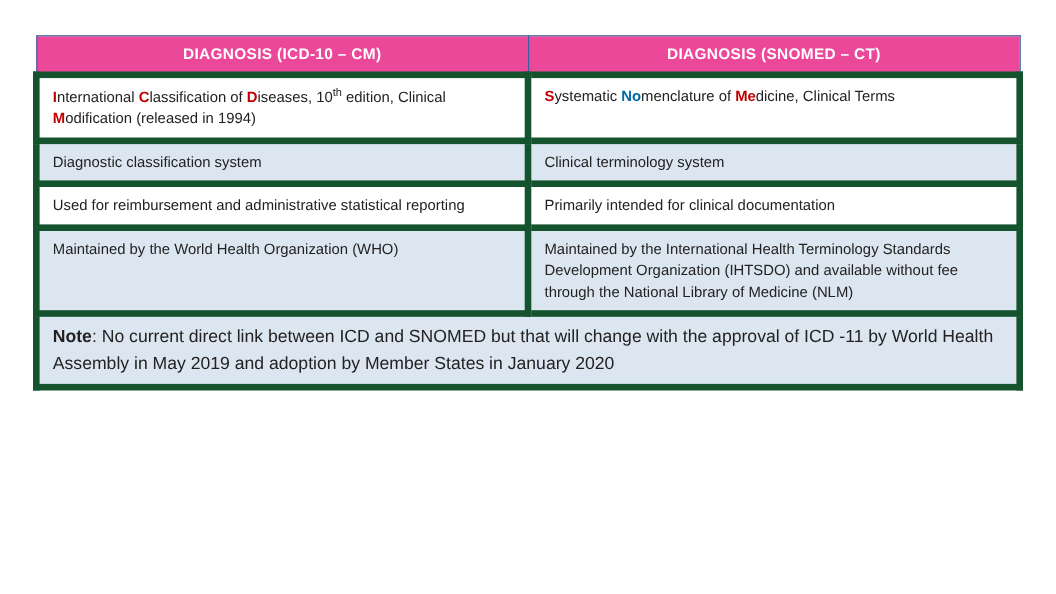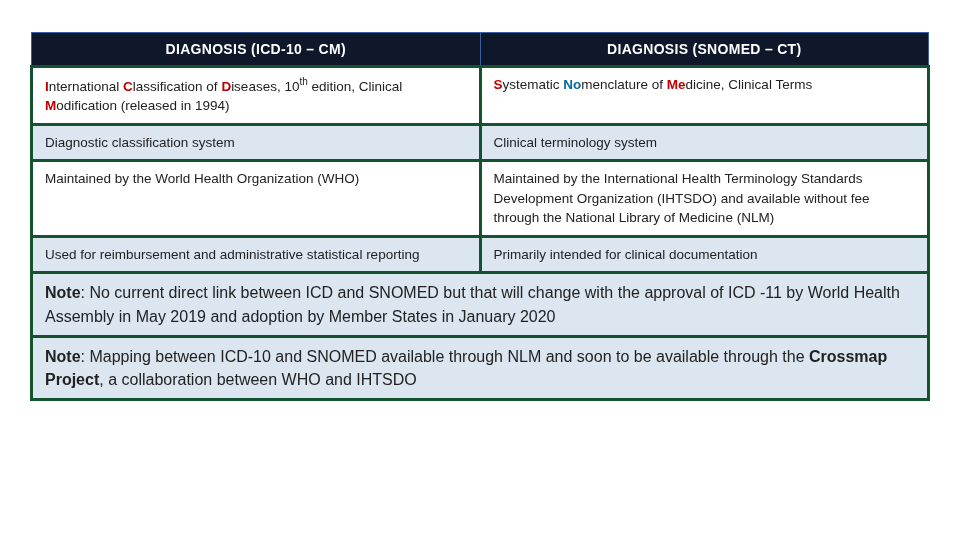--- a/index.html
+++ b/index.html
@@ -21,32 +21,32 @@
       margin-bottom: 14px;
       letter-spacing: 0.5px;
     }
     table {
       width: 100%;
       border-collapse: collapse;
       font-size: 13.5px;
       color: #222;
     }
     thead tr th {
-      background: #0f172a;
+      background: #ec4899;
       color: #fff;
       font-weight: bold;
       font-size: 14px;
       padding: 8px 12px;
       text-align: center;
       border: 1px solid #3a5fa0;
       letter-spacing: 0.3px;
     }
     tbody tr td {
       padding: 7px 12px;
-      border: 3px solid #14532d;
+      border: 6px solid #14532d;
       vertical-align: top;
       line-height: 1.45;
     }
     tbody tr:nth-child(odd) td {
       background: #fff;
     }
     tbody tr:nth-child(even) td {
       background: #dce6f1;
     }
     .note-row td {
@@ -75,27 +75,24 @@
   <tbody id="table-body">
   <tr>
         <td><span class="red bold">I</span>nternational <span class="red bold">C</span>lassification of <span class="red bold">D</span>iseases, 10<sup>th</sup> edition, Clinical <span class="red bold">M</span>odification (released in 1994)</td>
         <td><span class="red bold">S</span>ystematic <span class="yellow bold">No</span>menclature of <span class="red bold">Me</span>dicine, Clinical Terms</td>
       </tr>
       <tr>
         <td>Diagnostic classification system</td>
         <td>Clinical terminology system</td>
       </tr>
       <tr>
+        <td>Used for reimbursement and administrative statistical reporting</td>
+        <td>Primarily intended for clinical documentation</td>
+      </tr>
+      <tr>
         <td>Maintained by the World Health Organization (WHO)</td>
         <td>Maintained by the International Health Terminology Standards Development Organization (IHTSDO) and available without fee through the National Library of Medicine (NLM)</td>
       </tr>
-      <tr>
-        <td>Used for reimbursement and administrative statistical reporting</td>
-        <td>Primarily intended for clinical documentation</td>
-      </tr>
       <tr class="note-row">
         <td colspan="2"><span class="bold">Note</span>: No current direct link between ICD and SNOMED but that will change with the approval of ICD -11 by World Health Assembly in May 2019 and adoption by Member States in January 2020</td>
-      </tr>
-      <tr class="note-row">
-        <td colspan="2"><span class="bold">Note</span>: Mapping between ICD-10 and SNOMED available through NLM and soon to be available through the <span class="bold">Crossmap Project</span>, a collaboration between WHO and IHTSDO</td>
       </tr>
     </tbody>
 </table>
 
 </body></html>

